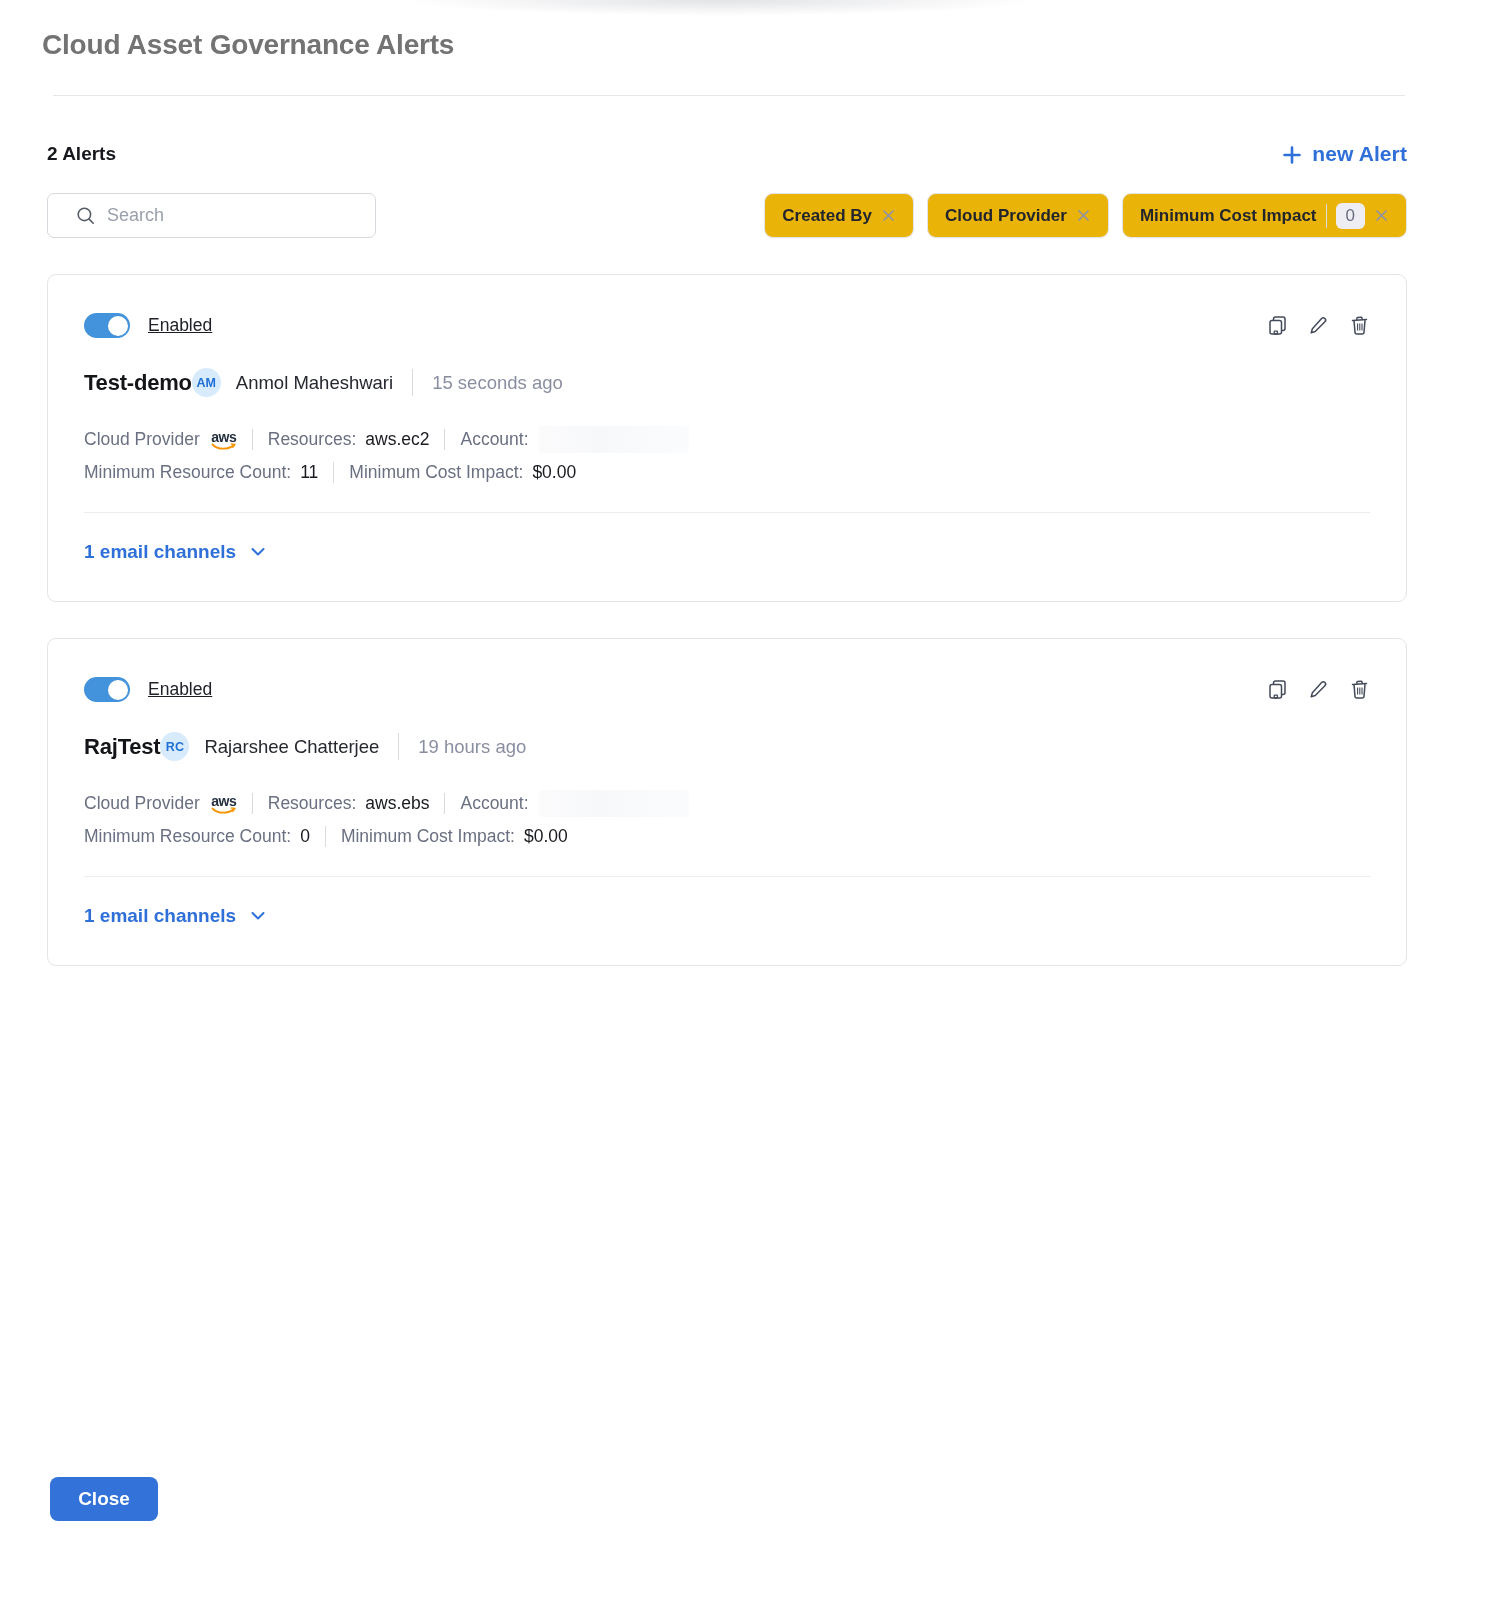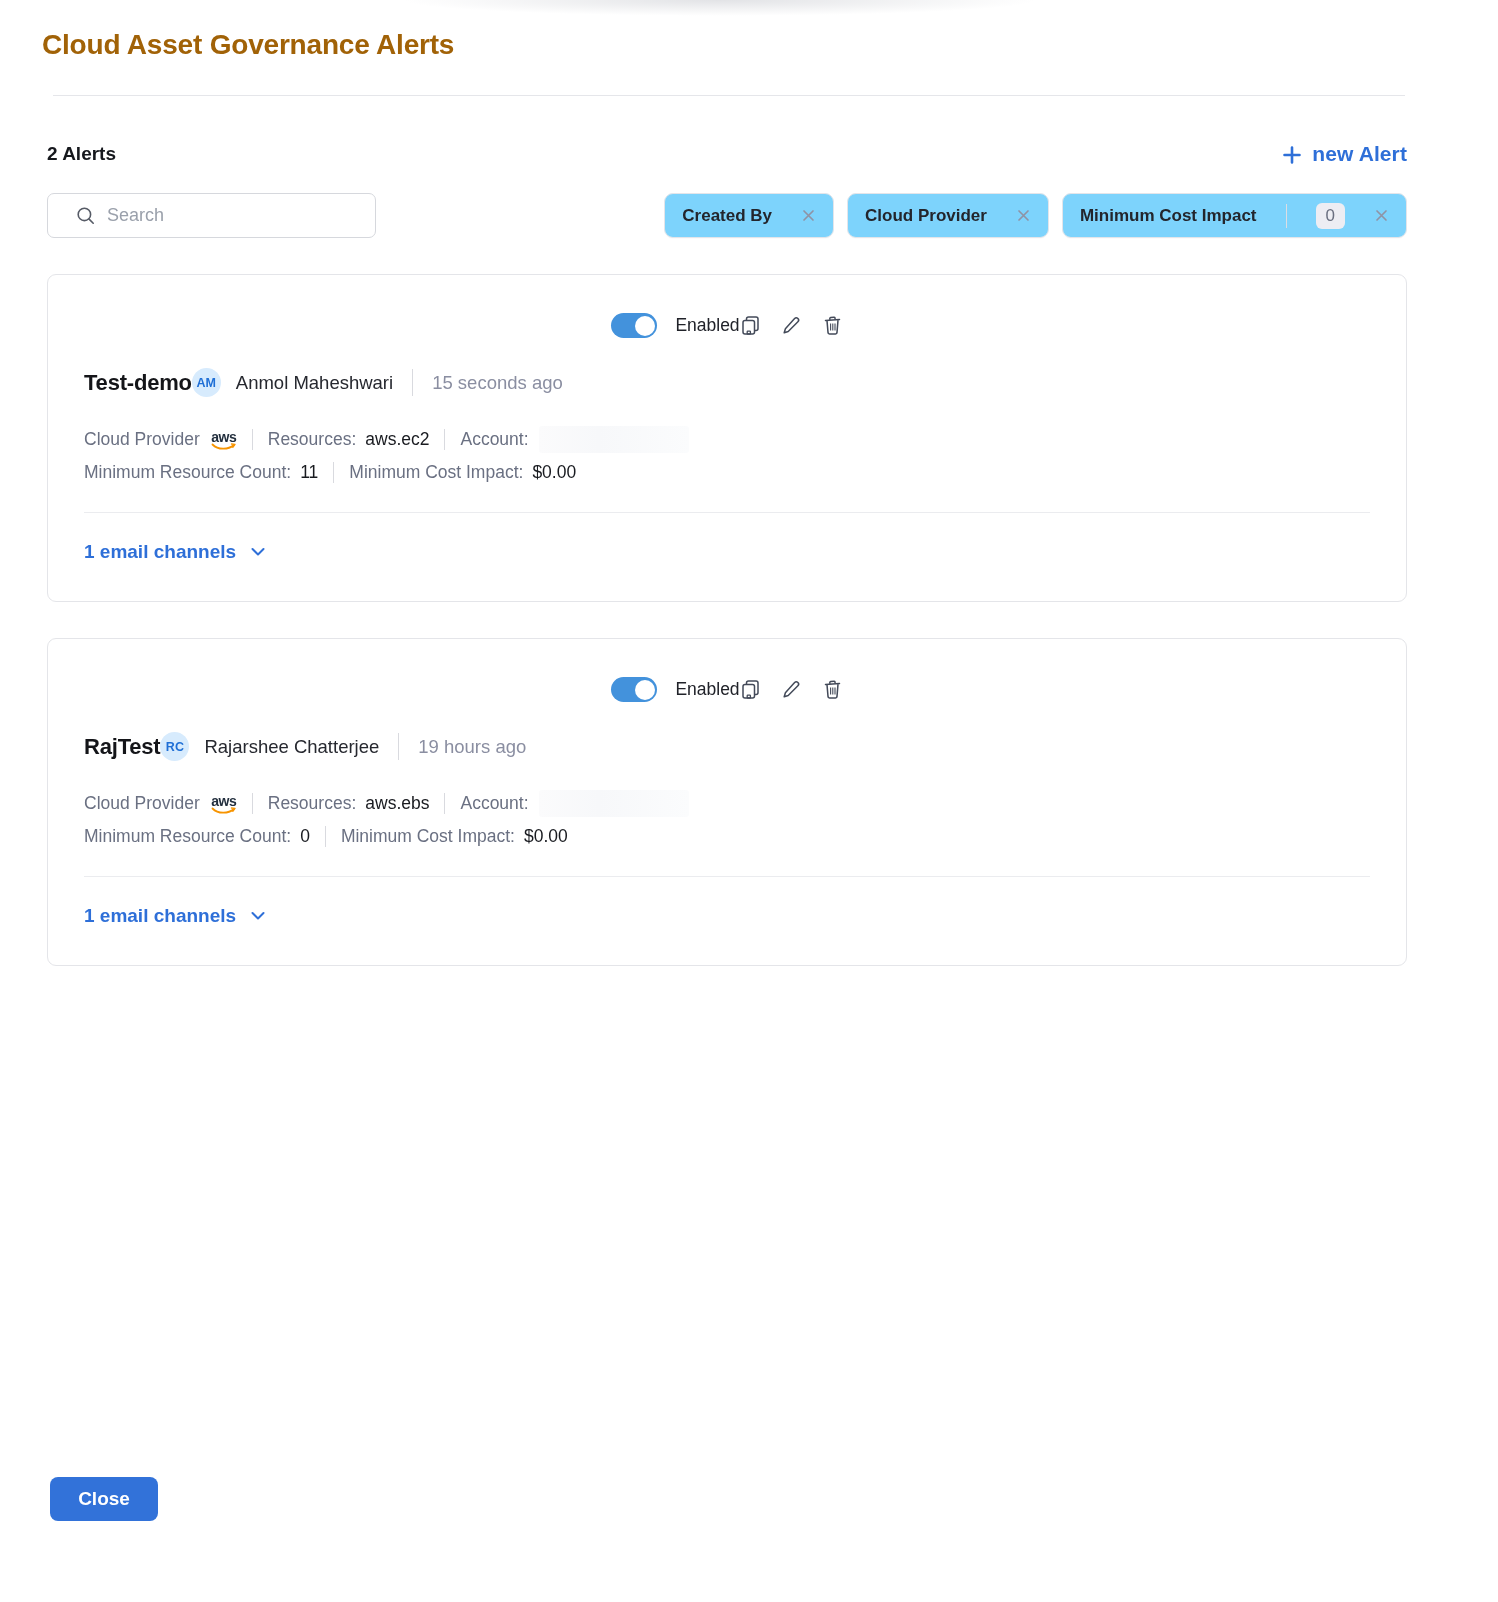--- a/index.html
+++ b/index.html
@@ -11,21 +11,21 @@
     color: #1b1d23;
     overflow: hidden;
   }
   .top-shadow {
     position: absolute; top: 0; left: 400px; width: 640px; height: 16px;
     background: radial-gradient(ellipse at 50% 0%, rgba(110,115,130,0.20), rgba(110,115,130,0) 70%);
     pointer-events: none;
   }
   .page-title {
     margin: 28px 0 0 42px;
-    font-size: 28px; line-height: 34px; font-weight: 700; color: #a16207;
+    font-size: 28px; line-height: 34px; font-weight: 700; color: #737373;
     letter-spacing: -0.2px;
   }
   .header-divider {
     border: none; border-top: 1px solid #e5e6ea;
     margin: 33px 93px 0 53px;
   }
   .toolbar {
     margin: 46px 91px 0 47px;
     display: flex; justify-content: space-between; align-items: center;
   }
@@ -46,39 +46,39 @@
     display: flex; align-items: center; gap: 11px;
     padding: 0 12px 0 28px; background: #fff;
   }
   .search-box input {
     border: none; outline: none; flex: 1; font-size: 18px;
     font-family: inherit; color: #1b1d23; background: transparent;
   }
   .search-box input::placeholder { color: #9aa0ab; }
   .chips { margin-left: auto; display: flex; align-items: center; gap: 13px; }
   .chip {
-    height: 45px; display: flex; align-items: center; gap: 29px;
-    padding: 0 17px; background: #7dd3fc;
+    height: 45px; display: flex; align-items: center; gap: 9px;
+    padding: 0 17px; background: #eab308;
     border: 1px solid #e3e5ea; border-radius: 9px;
     font-size: 17px; font-weight: 700; color: #23252c;
     cursor: default; box-shadow: 0 1px 1px rgba(20,20,40,0.02);
   }
   .chip-vline { width: 1px; height: 24px; background: #dcdde3; }
   .chip-value {
     background: #ededf3; color: #6a6f80; font-weight: 400;
     border-radius: 6px; padding: 3px 10px; font-size: 17px;
   }
   .chip-close { display: flex; align-items: center; cursor: pointer; }
   .card {
     margin: 36px 91px 0 47px;
     border: 1px solid #e4e5e9; border-radius: 9px;
     background: #fff; padding: 0 36px;
   }
   .card-top {
-    padding-top: 38px; display: flex; justify-content: center; align-items: center;
+    padding-top: 38px; display: flex; justify-content: space-between; align-items: center; text-decoration: underline;
   }
   .toggle-group { display: flex; align-items: center; gap: 18px; }
   .toggle {
     width: 46px; height: 25px; border-radius: 13px; background: #4392dc;
     position: relative; border: none; cursor: pointer;
   }
   .toggle .knob {
     position: absolute; top: 2.5px; right: 2.5px; width: 20px; height: 20px;
     border-radius: 50%; background: #fff;
   }

